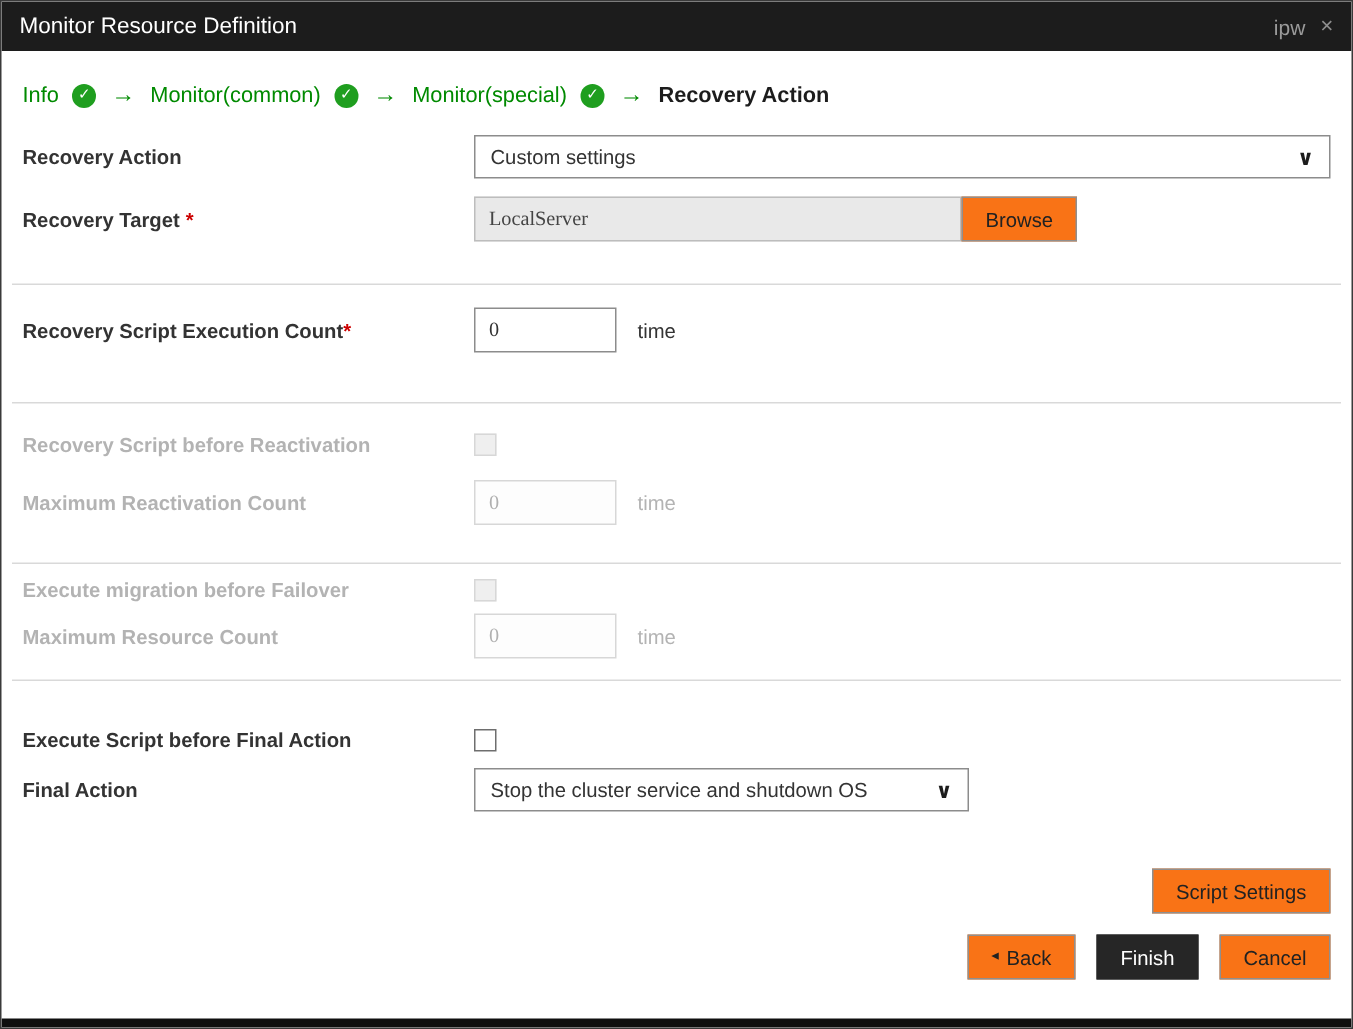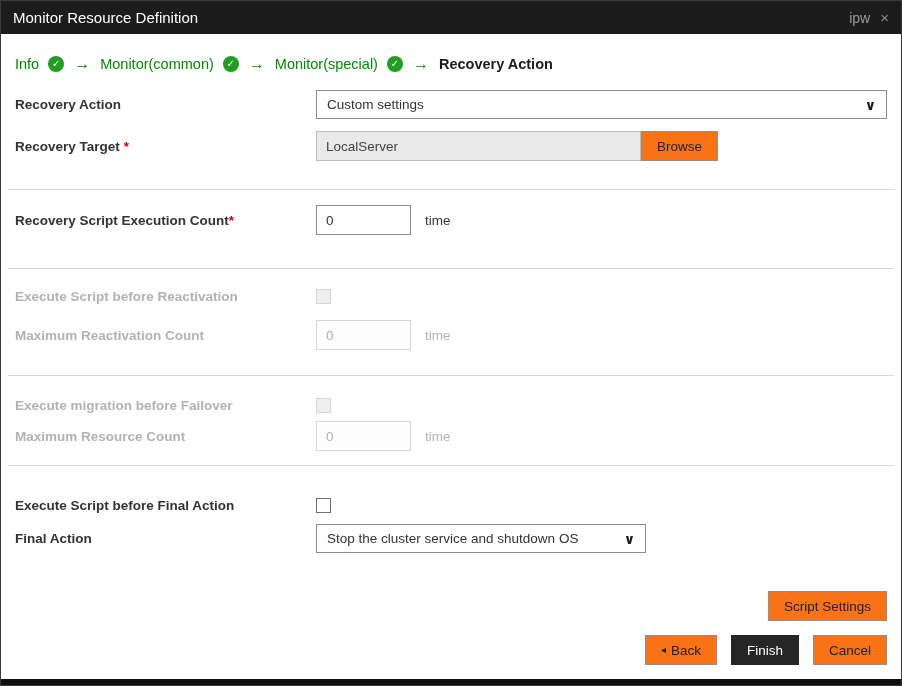--- a/index.html
+++ b/index.html
@@ -87,21 +87,21 @@
     cursor: pointer;
   }
   .select-full { flex: 1 1 auto; }
   .select-final { width: 330px; }
   .chevron { font-weight: bold; font-size: 14px; color: #1c1c1c; line-height: 1; }
   .text-input {
     height: 30px;
     border: 1px solid #8c8c8c;
     background: #ffffff;
     padding: 0 9px;
-    font-family: Liberation Sans, sans-serif;
+    font-family: Liberation Serif, serif;
     font-size: 13.5px;
     color: #333333;
     outline: none;
   }
   .text-input.small { width: 95px; }
   .text-input.disabled {
     border-color: #d7d7d7;
     color: #b0b0b0;
     background: #fdfdfd;
   }
@@ -149,21 +149,21 @@
   
   .mt-row1 { margin-top: 13px; }
   .mt-row2 { margin-top: 12px; }
   .mt-div1 { margin-top: 28px; }
   .mt-row3 { margin-top: 15px; }
   .mt-div2 { margin-top: 33px; }
   .mt-d1a  { margin-top: 18px; height: 18px; }
   .mt-d1b  { margin-top: 15px; }
   .mt-div3 { margin-top: 25px; }
   .mt-d2a  { margin-top: 18px; height: 18px; }
-  .mt-d2b  { margin-top: 20px; height: 18px; }
+  .mt-d2b  { margin-top: 8px; height: 18px; }
   .mt-d2c  { margin-top: 7px; }
   .mt-div4 { margin-top: 14px; }
   .mt-e1   { margin-top: 30px; height: 18px; }
   .mt-e2   { margin-top: 10px; }
   .mt-ss   { margin-top: 38px; }
   .mt-bot  { margin-top: 14px; }
 </style>
 </head>
 <body>
 
@@ -216,21 +216,21 @@
       <div class="label-col">
         <span>Recovery Script Execution Count</span><span class="req">*</span>
       </div>
       <input type="text" class="text-input small" value="0" style="">
       <span class="unit">time</span>
     </div>
 
     <div class="divider mt-div2"></div>
 
     <div class="form-row mt-d1a">
-      <div class="label-col disabled">Execute Script before Reactivation</div>
+      <div class="label-col disabled">Recovery Script before Reactivation</div>
       <span class="checkbox disabled"></span>
     </div>
     <div class="form-row mt-d1b">
       <div class="label-col disabled">Maximum Reactivation Count</div>
       <input type="text" class="text-input small disabled" disabled="" value="0" style="">
       <span class="unit disabled">time</span>
     </div>
 
     <div class="divider mt-div3"></div>
 

